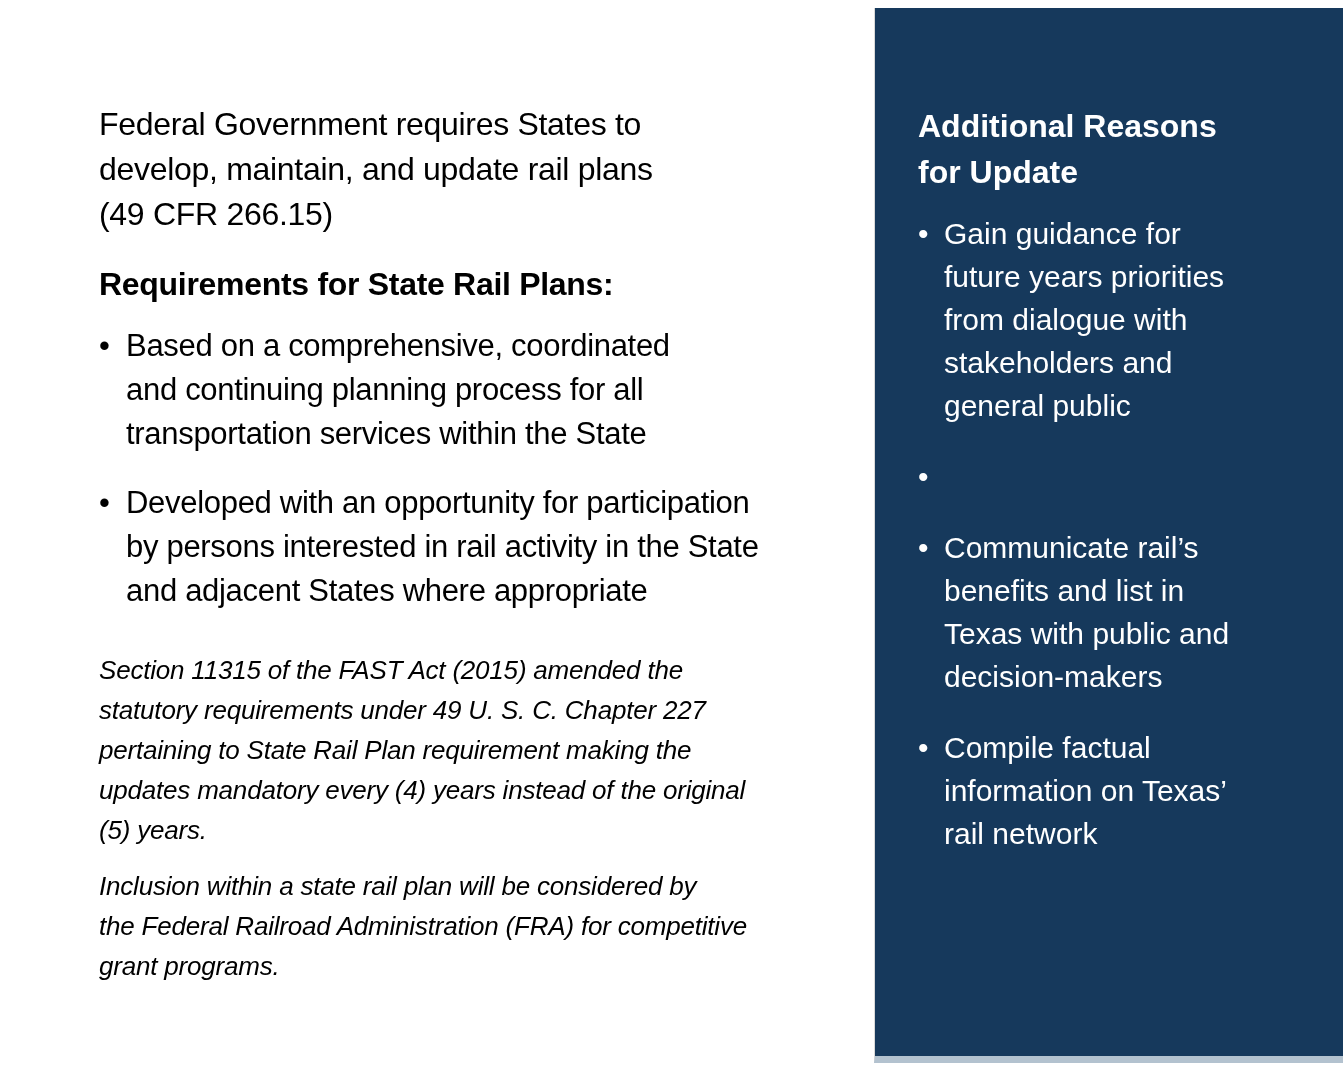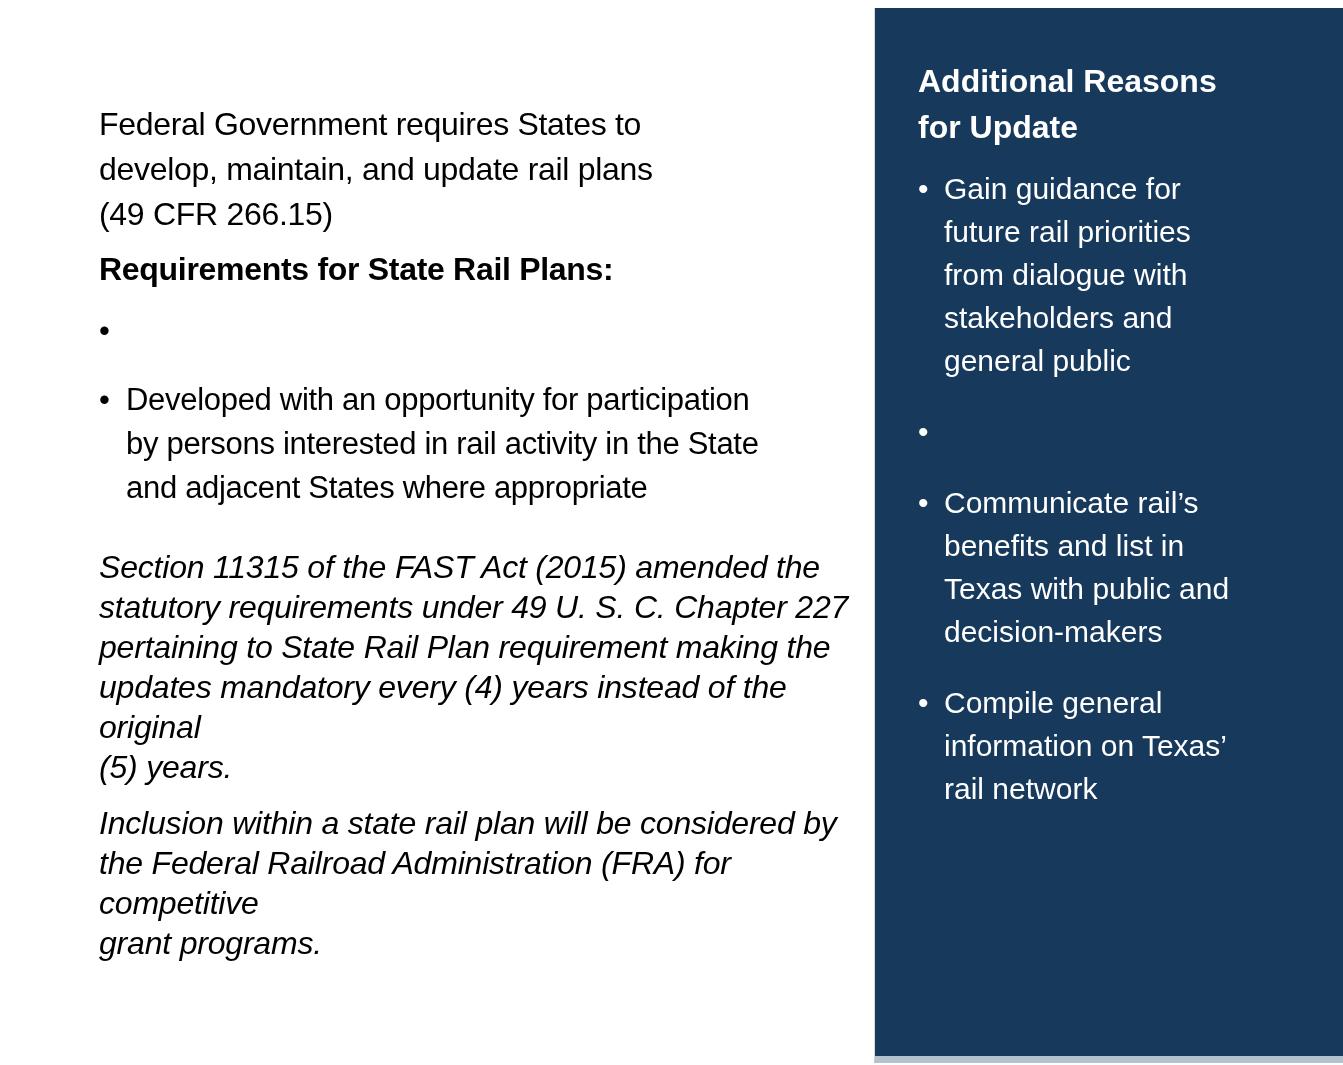--- a/index.html
+++ b/index.html
@@ -19,58 +19,58 @@
     top: 102px;
     width: 775px;
   }
   .intro {
     font-size: 32px;
     line-height: 45px;
     letter-spacing: -0.3px;
     white-space: pre-line;
   }
   .req-heading {
-    margin-top: 14px;
+    margin-top: 29px;
     font-size: 32px;
     font-weight: bold;
     letter-spacing: -0.3px;
   }
   .req-list { list-style: none; margin-top: 21px; }
   .req-item {
     display: flex;
     font-size: 31px;
     line-height: 44px;
     letter-spacing: -0.3px;
     margin-bottom: 25px;
   }
   .req-item .marker { flex: none; width: 27px; }
   .item-text { white-space: pre-line; }
 
   .note {
     font-style: italic;
-    font-size: 32px;
+    font-size: 26px;
     line-height: 40px;
     letter-spacing: -0.2px;
     white-space: pre-line;
   }
   .note-fast { margin-top: 37px; }
   .note-fra  { margin-top: 16px; }
 
   
   .sidebar {
     position: absolute;
     left: 874px;
     top: 8px;
     width: 469px;
     height: 1055px;
     background: #16395C;
     border-left: 1px solid #d9d9d9;
     border-bottom: 7px solid #B3C2CF;
     color: #ffffff;
-    padding: 50px 22px 0 43px;
+    padding: 95px 22px 0 43px;
   }
   .sidebar-title {
     font-size: 32px;
     font-weight: bold;
     line-height: 46px;
     white-space: pre-line;
   }
   .sidebar-list { list-style: none; margin-top: 17px; }
   .sidebar-item {
     display: flex;
@@ -87,20 +87,23 @@
 
   <p class="intro">Federal Government requires States to
 develop, maintain, and update rail plans
 (49 CFR 266.15)</p>
 
   <h2 class="req-heading">Requirements for State Rail Plans:</h2>
 
   <ul class="req-list">
     <li class="req-item">
       <span class="marker">•</span>
+      <span class="item-text">Based on a comprehensive, coordinated
+and continuing planning process for all
+transportation services within the State</span>
     </li>
     <li class="req-item">
       <span class="marker">•</span>
       <span class="item-text">Developed with an opportunity for participation
 by persons interested in rail activity in the State
 and adjacent States where appropriate</span>
     </li>
   </ul>
 
   <p class="note note-fast">Section 11315 of the FAST Act (2015) amended the
@@ -117,36 +120,36 @@
 
 <aside class="sidebar">
 
   <h2 class="sidebar-title">Additional Reasons
 for Update</h2>
 
   <ul class="sidebar-list">
     <li class="sidebar-item">
       <span class="marker">•</span>
       <span class="item-text">Gain guidance for
-future rail priorities
+future years priorities
 from dialogue with
 stakeholders and
 general public</span>
     </li>
     <li class="sidebar-item">
       <span class="marker">•</span>
     </li>
     <li class="sidebar-item">
       <span class="marker">•</span>
       <span class="item-text">Communicate rail’s
 benefits and list in
 Texas with public and
 decision-makers</span>
     </li>
     <li class="sidebar-item">
       <span class="marker">•</span>
-      <span class="item-text">Compile general
+      <span class="item-text">Compile factual
 information on Texas’
 rail network</span>
     </li>
   </ul>
 
 </aside>
 
 </body></html>

